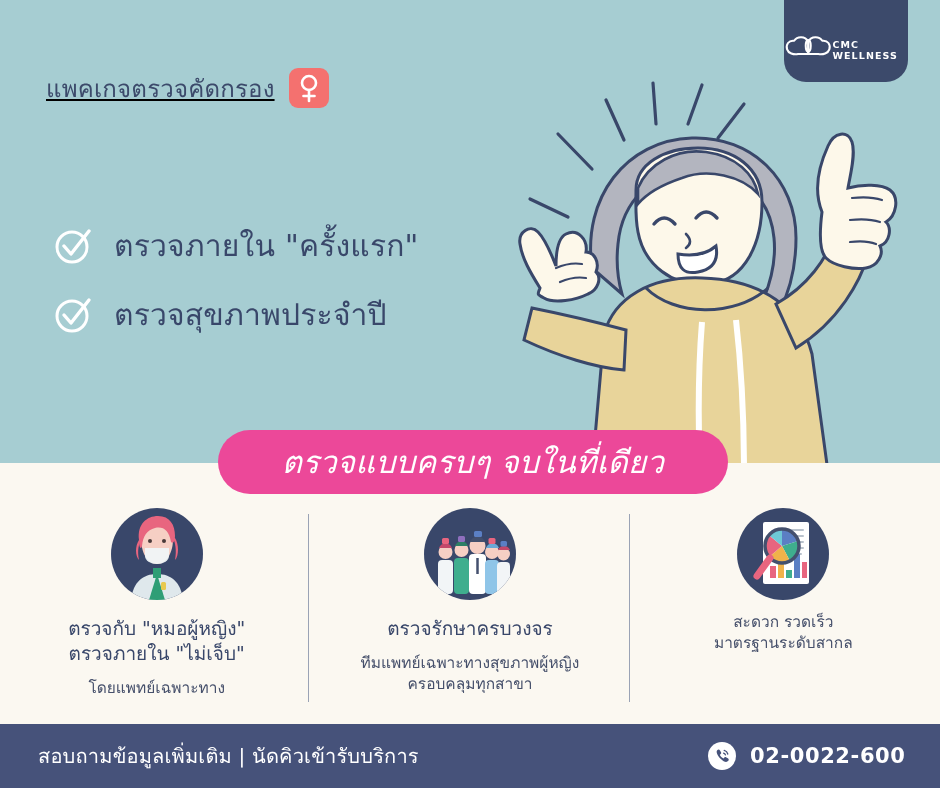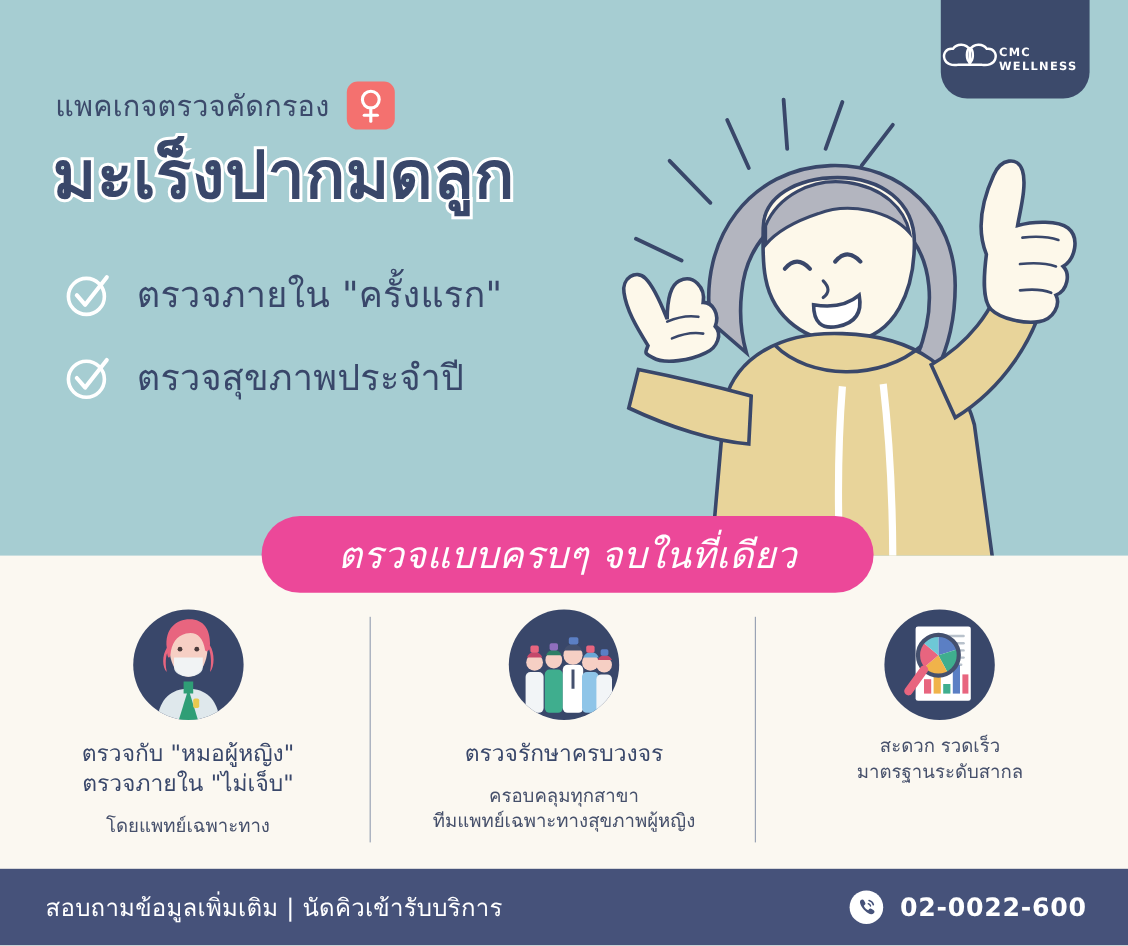--- a/index.html
+++ b/index.html
@@ -14,21 +14,21 @@
   .hero{position:absolute;left:0;top:0;width:940px;height:463px;background:#a6cdd2;overflow:hidden;}
 
   
   .logo{position:absolute;right:32px;top:0;width:124px;height:82px;background:#3c4a6b;
         border-radius:0 0 22px 22px;display:flex;align-items:center;
         justify-content:flex-start;padding-top:12px;box-sizing:border-box;}
   .logo-mark{width:62px;height:30px;}
   .logo-text{color:#ffffff;font-size:9.5px;letter-spacing:1.1px;margin-top:5px;font-weight:600;}
 
   
-  .eyebrow{position:absolute;left:46px;top:68px;display:flex;align-items:center;gap:14px;}
+  .eyebrow{position:absolute;left:46px;top:68px;display:flex;align-items:center;gap:14px;text-decoration:underline;}
   .eyebrow-text{font-size:24px;color:#3c4a6b;letter-spacing:.2px;}
   .venus-badge{width:40px;height:40px;border-radius:9px;background:#f4716f;
                display:flex;align-items:center;justify-content:center;}
   .venus-badge svg{display:block;}
 
   
   .title{position:absolute;left:44px;top:118px;font-size:55px;line-height:1.05;color:#39476a;
          font-weight:700;letter-spacing:.5px;
          -webkit-text-stroke:5px #ffffff;paint-order:stroke fill;}
 
@@ -141,21 +141,20 @@
       <span class="eyebrow-text">แพคเกจตรวจคัดกรอง</span>
       <span class="venus-badge">
         <svg width="24" height="30" viewBox="0 0 24 30" xmlns="http://www.w3.org/2000/svg">
           <circle cx="12" cy="10" r="7" fill="none" stroke="#ffffff" stroke-width="2.6"></circle>
           <line x1="12" y1="17" x2="12" y2="28" stroke="#ffffff" stroke-width="2.6" stroke-linecap="round"></line>
           <line x1="6.5" y1="23" x2="17.5" y2="23" stroke="#ffffff" stroke-width="2.6" stroke-linecap="round"></line>
         </svg>
       </span>
     </div>
 
-    <div class="title">มะเร็งปากมดลูก</div>
 
     <div class="bullets">
       <div class="bullet">
         <span class="bullet-check">
           <svg width="42" height="42" viewBox="0 0 42 42" xmlns="http://www.w3.org/2000/svg">
             <circle cx="20" cy="22" r="15" fill="none" stroke="#ffffff" stroke-width="3"></circle>
             <path d="M12 21 l7 8 l18 -23" fill="none" stroke="#ffffff" stroke-width="3.4" stroke-linecap="round" stroke-linejoin="round"></path>
           </svg>
         </span>
         <span class="bullet-text">ตรวจภายใน "ครั้งแรก"</span>
@@ -236,22 +235,22 @@
             <circle cx="79.5" cy="46" r="6.5" fill="#f6cfc4"></circle>
             <path d="M74 42 a6.5 6.5 0 0 1 12 0 Z" fill="#c4486a"></path>
             <rect x="76.5" y="33" width="6.5" height="5.5" rx="1.5" fill="#5b7fc4"></rect>
           </g>
         </svg>
       </div>
       <div class="feat-title">
         <div>ตรวจรักษาครบวงจร</div>
       </div>
       <div class="feat-sub">
+        <div>ทีมแพทย์เฉพาะทางสุขภาพผู้หญิง</div>
         <div>ครอบคลุมทุกสาขา</div>
-        <div>ทีมแพทย์เฉพาะทางสุขภาพผู้หญิง</div>
       </div>
     </div>
 
     <div class="feat">
       <div class="feat-icon">
         <svg width="92" height="92" viewBox="0 0 92 92" xmlns="http://www.w3.org/2000/svg">
           <rect x="26" y="14" width="46" height="62" rx="2" fill="#ffffff"></rect>
           <g stroke="#b9c2cc" stroke-width="2" stroke-linecap="round">
             <line x1="52" y1="22" x2="66" y2="22"></line>
             <line x1="52" y1="28" x2="66" y2="28"></line>

